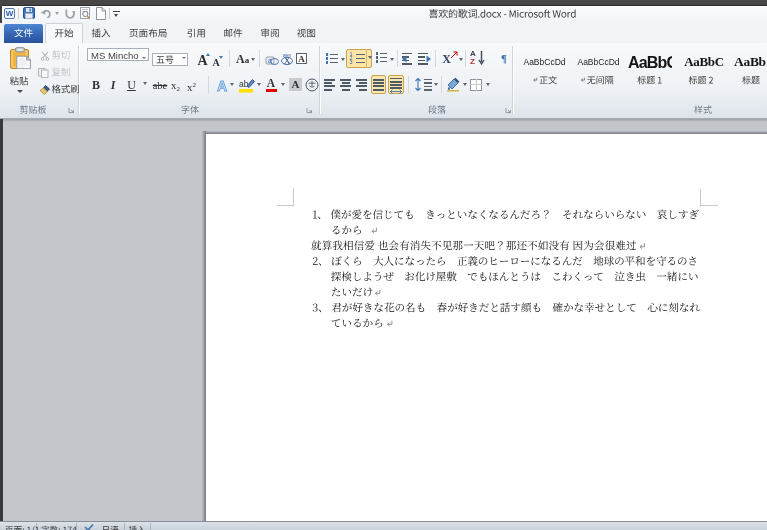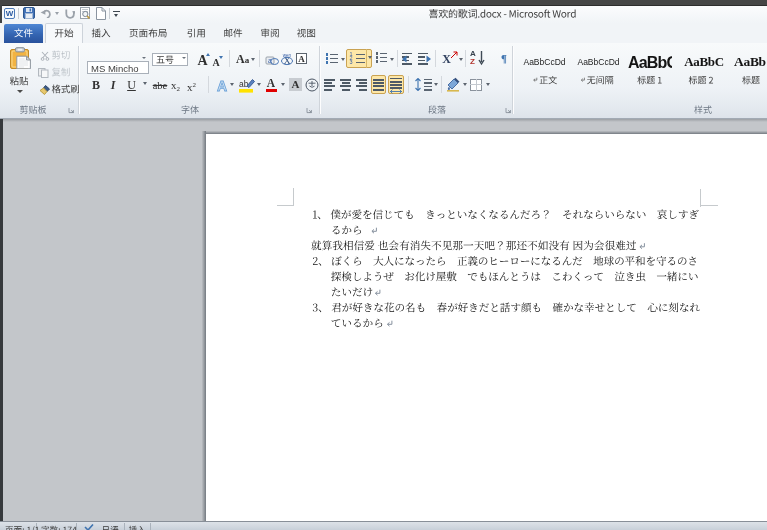--- a/index.html
+++ b/index.html
@@ -79,21 +79,21 @@
       <circle cx="7.4" cy="8" r="1.4" fill="none" stroke="#aeb4bb"></circle>
     </svg>
     <svg style="position:absolute;left:38px;top:68px" width="11" height="10" viewBox="0 0 11 10">
       <rect x="0.5" y="0.5" width="6.5" height="7.5" fill="#eceef0" stroke="#b2b8bf"></rect>
       <rect x="3.5" y="2" width="6.5" height="7.5" fill="#f6f7f8" stroke="#b2b8bf"></rect>
     </svg>
     <svg style="position:absolute;left:39px;top:85px" width="11" height="10" viewBox="0 0 11 10">
       <path d="M6.5 0.5 L10.5 4 L8 6.5 L4.5 3 Z" fill="#3b5a86" stroke="#2c4668"></path>
       <path d="M4.5 3 L8 6.5 L5.5 9.5 L1 5.5 Z" fill="#e8c86e" stroke="#b99d42"></path>
     </svg>
-    <div style="position:absolute;left:87px;top:61px;width:62px;height:13px;background:#fff;border:1px solid #a9b0b9;color:#3e3e3e;font:9.5px/13px 'Liberation Sans',sans-serif;padding-left:3px">MS Mincho</div>
+    <div style="position:absolute;left:87px;top:48px;width:62px;height:13px;background:#fff;border:1px solid #a9b0b9;color:#3e3e3e;font:9.5px/13px 'Liberation Sans',sans-serif;padding-left:3px">MS Mincho</div>
     <div style="position:absolute;left:142px;top:57px;width:0;height:0;border-left:2.3px solid transparent;border-right:2.3px solid transparent;border-top:2.8px solid #6a727c"></div>
     <div style="position:absolute;left:152px;top:52.5px;width:36px;height:13px;background:#fff;border:1px solid #a9b0b9"></div>
     <div style="position:absolute;left:182px;top:57px;width:0;height:0;border-left:2.3px solid transparent;border-right:2.3px solid transparent;border-top:2.8px solid #6a727c"></div>
     <div style="position:absolute;left:196px;top:54px;width:13px;height:14px;color:#2f2f2f;font:bold 14px/14px 'Liberation Serif',serif;text-align:center">A</div>
     <div style="position:absolute;left:206px;top:53px;width:0;height:0;border-left:2.5px solid transparent;border-right:2.5px solid transparent;border-bottom:3px solid #3f74b0"></div>
     <div style="position:absolute;left:211px;top:57px;width:10px;height:11px;color:#2f2f2f;font:bold 10px/11px 'Liberation Serif',serif;text-align:center">A</div>
     <div style="position:absolute;left:219px;top:56px;width:0;height:0;border-left:2.5px solid transparent;border-right:2.5px solid transparent;border-top:3px solid #3f74b0"></div>
     <div style="position:absolute;left:229px;top:50px;width:1px;height:17px;background:#d4d8dd"></div>
     <div style="position:absolute;left:236px;top:52px;width:20px;height:14px;color:#2f2f2f;font:bold 12px/14px 'Liberation Serif',serif">A<span style="font-size:9px">a</span></div>
     <div style="position:absolute;left:251px;top:58px;width:0;height:0;border-left:2.5px solid transparent;border-right:2.5px solid transparent;border-top:3px solid #5c646e"></div>

